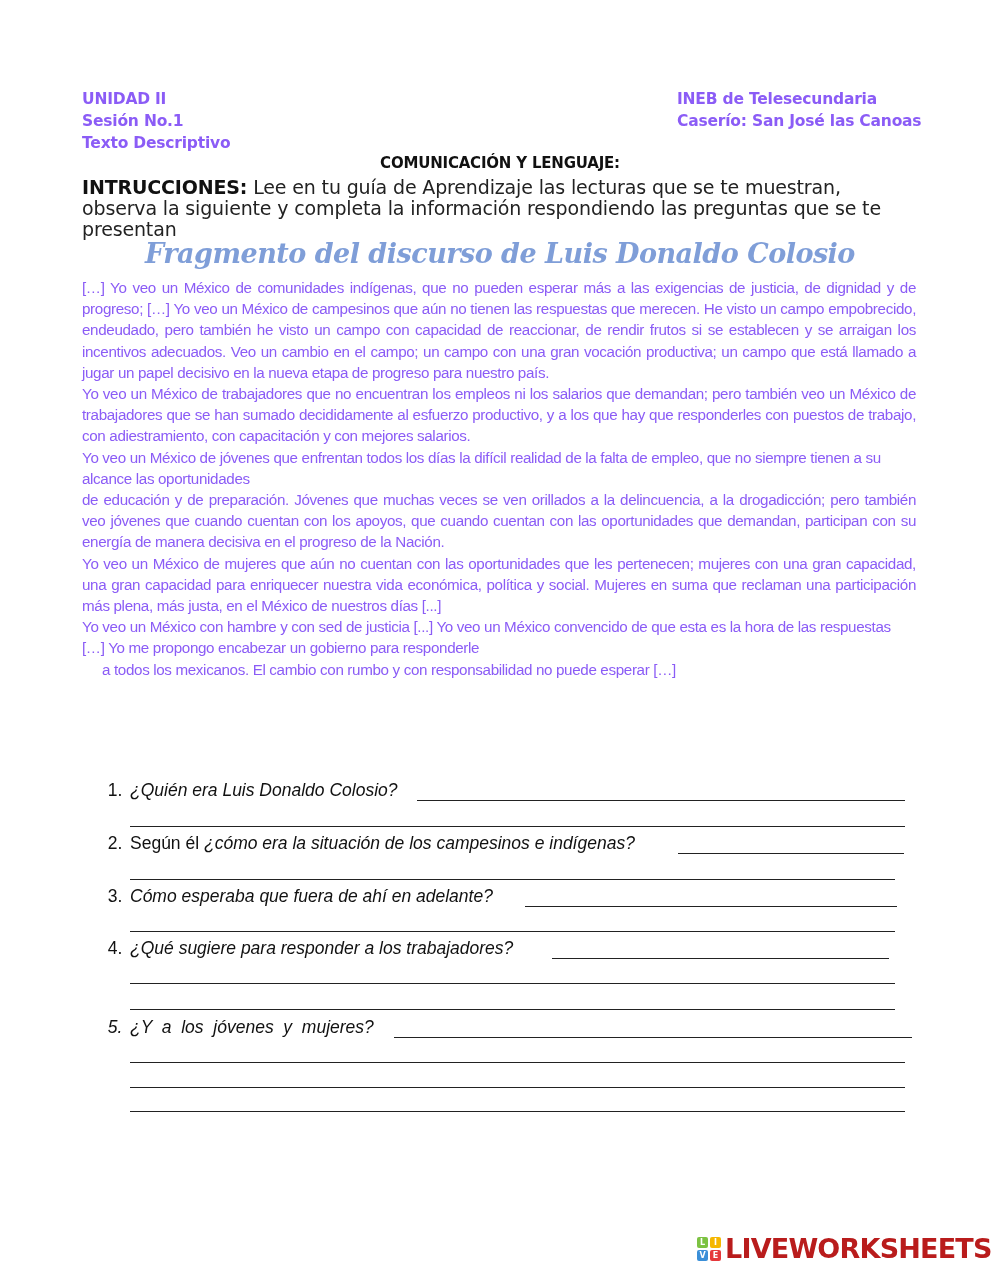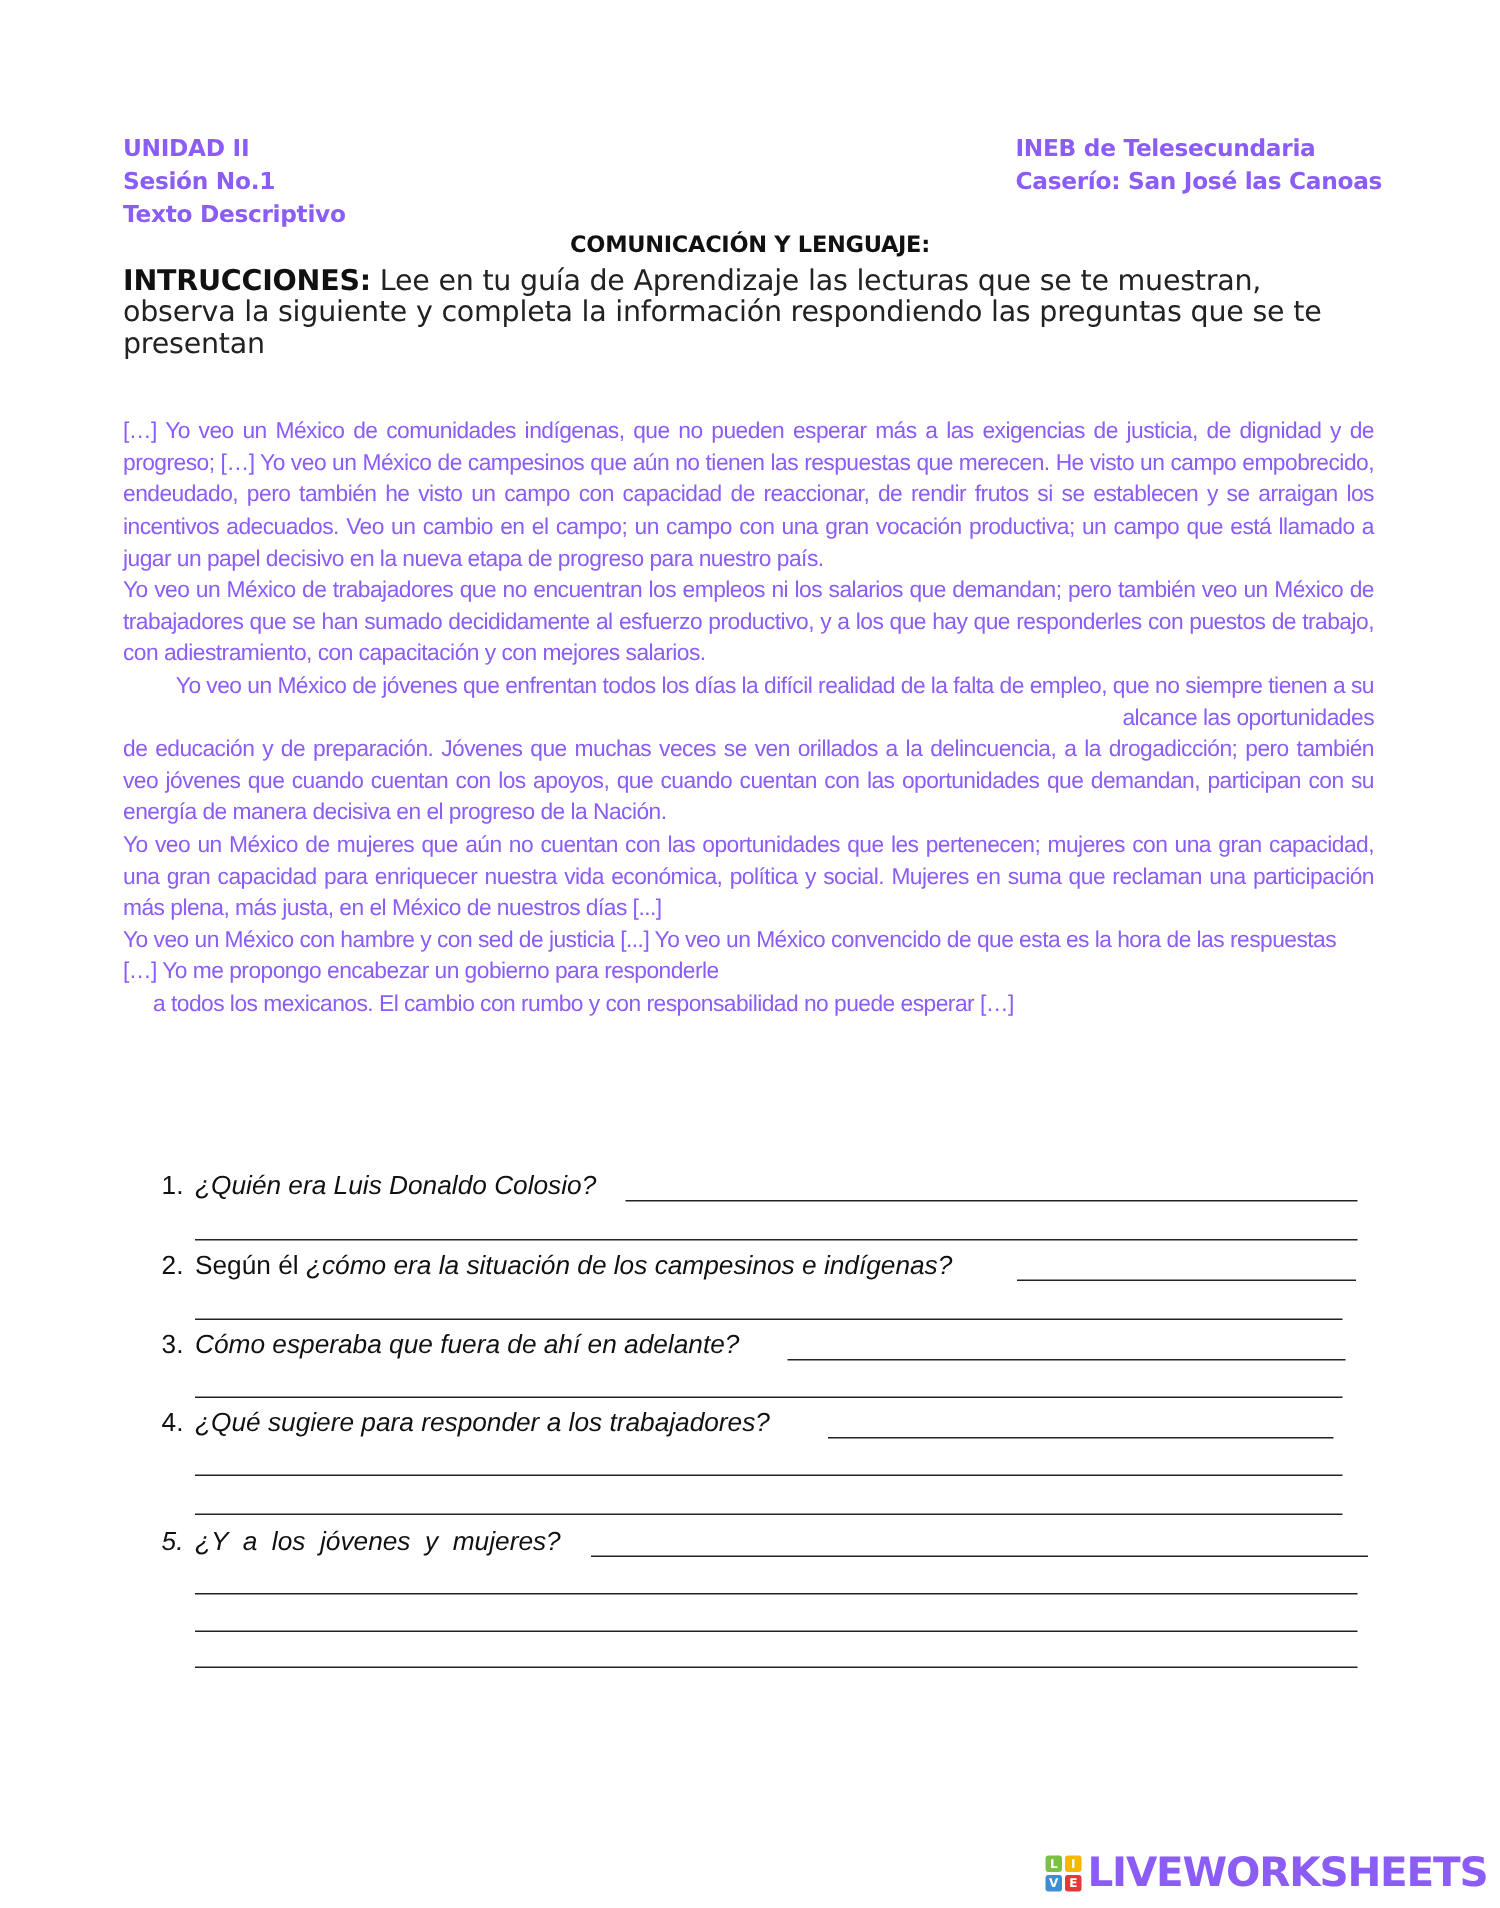--- a/index.html
+++ b/index.html
@@ -24,21 +24,21 @@
 
     .questions { position: absolute; left: 100px; top: 778px; width: 820px; font-family: "Liberation Sans", sans-serif; font-size: 17.5px; color: #111; }
     .q { position: absolute; left: 0; white-space: nowrap; text-align: center; }
     .q .num { display: inline-block; width: 30px; font-style: normal; }
     .q .txt i { font-style: italic; }
     .line { position: absolute; height: 0; border-top: 1.6px solid #222; }
 
     .logo { position: absolute; left: 697px; top: 1236px; height: 26px; display: flex; align-items: center; }
     .logo-grid { display: grid; grid-template-columns: 11px 11px; grid-template-rows: 11px 11px; gap: 2px; margin-right: 4px; }
     .logo-grid span { display: flex; align-items: center; justify-content: center; font-size: 8px; font-weight: bold; color: #fff; border-radius: 2px; font-family: "DejaVu Sans", sans-serif; }
-    .logo-text { font-family: "DejaVu Sans", sans-serif; font-weight: bold; font-size: 27px; color: #8b5cf6; letter-spacing: -0.8px; line-height: 26px; }
+    .logo-text { font-family: "DejaVu Sans", sans-serif; font-weight: bold; font-size: 27px; color: #b91c1c; letter-spacing: -0.8px; line-height: 26px; }
   </style>
 </head>
 <body>
 
 <div class="page">
 
   <div class="hdr hdr-left">
     <div>UNIDAD II</div>
     <div>Sesión No.1</div>
     <div>Texto Descriptivo</div>
@@ -48,25 +48,26 @@
     <div>INEB de Telesecundaria</div>
     <div>Caserío: San José las Canoas</div>
   </div>
 
   <div class="subject">COMUNICACIÓN Y LENGUAJE:</div>
 
   <div class="instr">
     <b>INTRUCCIONES:</b><span> Lee en tu guía de Aprendizaje las lecturas que se te muestran, observa la siguiente y completa la información respondiendo las preguntas que se te presentan</span>
   </div>
 
+  <div class="frag-title">Fragmento del discurso de Luis Donaldo Colosio</div>
 
   <div class="speech">
     <p>[…] Yo veo un México de comunidades indígenas, que no pueden esperar más a las exigencias de justicia, de dignidad y de progreso; […] Yo veo un México de campesinos que aún no tienen las respuestas que merecen. He visto un campo empobrecido, endeudado, pero también he visto un campo con capacidad de reaccionar, de rendir frutos si se establecen y se arraigan los incentivos adecuados. Veo un cambio en el campo; un campo con una gran vocación productiva; un campo que está llamado a jugar un papel decisivo en la nueva etapa de progreso para nuestro país.</p>
     <p>Yo veo un México de trabajadores que no encuentran los empleos ni los salarios que demandan; pero también veo un México de trabajadores que se han sumado decididamente al esfuerzo productivo, y a los que hay que responderles con puestos de trabajo, con adiestramiento, con capacitación y con mejores salarios.</p>
-    <p style="text-align:right">Yo veo un México de jóvenes que enfrentan todos los días la difícil realidad de la falta de empleo, que no siempre tienen a su alcance las oportunidades</p>
+    <p style="text-align:left">Yo veo un México de jóvenes que enfrentan todos los días la difícil realidad de la falta de empleo, que no siempre tienen a su alcance las oportunidades</p>
     <p>de educación y de preparación. Jóvenes que muchas veces se ven orillados a la delincuencia, a la drogadicción; pero también veo jóvenes que cuando cuentan con los apoyos, que cuando cuentan con las oportunidades que demandan, participan con su energía de manera decisiva en el progreso de la Nación.</p>
     <p>Yo veo un México de mujeres que aún no cuentan con las oportunidades que les pertenecen; mujeres con una gran capacidad, una gran capacidad para enriquecer nuestra vida económica, política y social. Mujeres en suma que reclaman una participación más plena, más justa, en el México de nuestros días [...]</p>
     <p style="text-align:left">Yo veo un México con hambre y con sed de justicia [...] Yo veo un México convencido de que esta es la hora de las respuestas […] Yo me propongo encabezar un gobierno para responderle</p>
     <p class="tail">a todos los mexicanos. El cambio con rumbo y con responsabilidad no puede esperar […]</p>
   </div>
 
   <div class="questions">
 
     <div class="q" style="top:2px">
       <span class="num">1.</span><span class="txt"><span></span><i>¿Quién era Luis Donaldo Colosio?</i></span>

